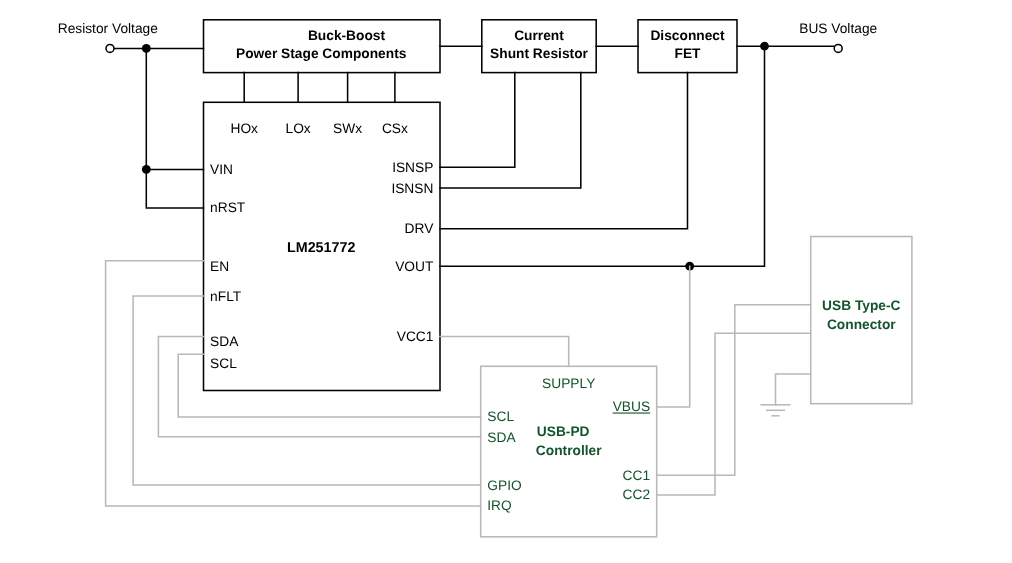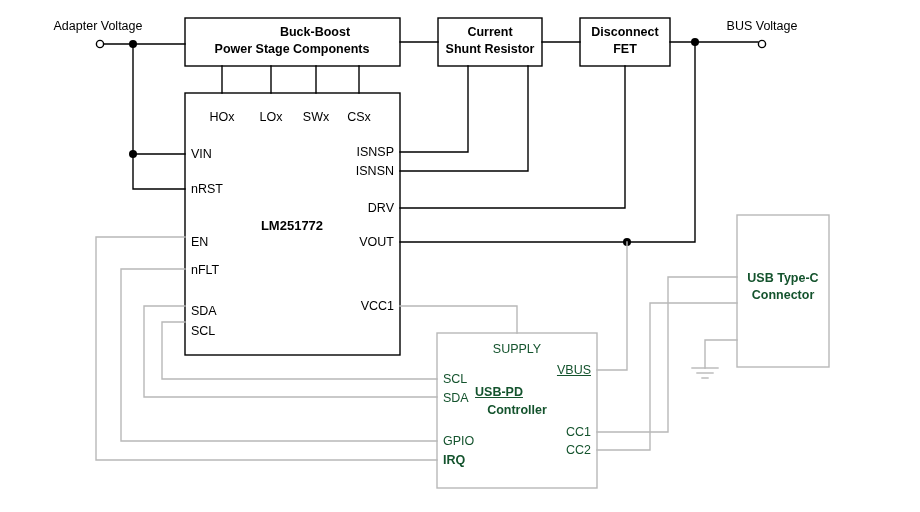--- a/index.html
+++ b/index.html
@@ -92,21 +92,21 @@
     <path d="M702 378 H708"></path>
 
     <path d="M437 379 H162 V322 H185"></path>
     <path d="M437 397 H144 V306 H185"></path>
 
     <path d="M437 441 H121 V269 H185"></path>
     <path d="M437 460 H96 V237 H185"></path>
   </g>
 </svg>
 
-<div class="lbl center" style="left:98px; top:19px;">Adapter Voltage</div>
+<div class="lbl center" style="left:98px; top:19px;">Resistor Voltage</div>
 <div class="lbl center" style="left:762px; top:19px;">BUS Voltage</div>
 
 <div class="lbl bold center" style="left:292px; top:25px;margin-left:23px;">Buck-Boost</div>
 <div class="lbl bold center" style="left:292px; top:42px;">Power Stage Components</div>
 
 <div class="lbl bold center" style="left:490px; top:25px;">Current</div>
 <div class="lbl bold center" style="left:490px; top:42px;">Shunt Resistor</div>
 
 <div class="lbl bold center" style="left:625px; top:25px;">Disconnect</div>
 <div class="lbl bold center" style="left:625px; top:42px;">FET</div>
@@ -124,28 +124,28 @@
 <div class="lbl mid" style="left:191px; top:270px;">nFLT</div>
 <div class="lbl mid" style="left:191px; top:311px;">SDA</div>
 <div class="lbl mid" style="left:191px; top:331px;">SCL</div>
 
 <div class="lbl rightmid" style="left:394px; top:152px;">ISNSP</div>
 <div class="lbl rightmid" style="left:394px; top:171px;">ISNSN</div>
 <div class="lbl rightmid" style="left:394px; top:208px;text-align:right;">DRV</div>
 <div class="lbl rightmid" style="left:394px; top:242px;">VOUT</div>
 <div class="lbl rightmid" style="left:394px; top:306px;">VCC1</div>
 
-<div class="lbl gray bold center" style="left:499px; top:385px;text-decoration:underline;">USB-PD</div>
+<div class="lbl gray bold center" style="left:512px; top:385px;">USB-PD</div>
 <div class="lbl gray bold center" style="left:517px; top:403px;">Controller</div>
 
 <div class="lbl gray centermid" style="left:517px; top:349px;">SUPPLY</div>
 
 <div class="lbl gray mid" style="left:443px; top:379px;">SCL</div>
 <div class="lbl gray mid" style="left:443px; top:398px;">SDA</div>
 <div class="lbl gray mid" style="left:443px; top:441px;">GPIO</div>
-<div class="lbl gray mid" style="left:443px; top:460px;font-weight:bold;">IRQ</div>
+<div class="lbl gray mid" style="left:443px; top:460px;">IRQ</div>
 
 <div class="lbl gray rightmid" style="left:591px; top:370px;text-decoration:underline;">VBUS</div>
 <div class="lbl gray rightmid" style="left:591px; top:432px;">CC1</div>
 <div class="lbl gray rightmid" style="left:591px; top:450px;">CC2</div>
 
 <div class="lbl gray bold center" style="left:783px; top:271px;">USB Type-C</div>
 <div class="lbl gray bold center" style="left:783px; top:288px;">Connector</div>
 
 </body></html>

